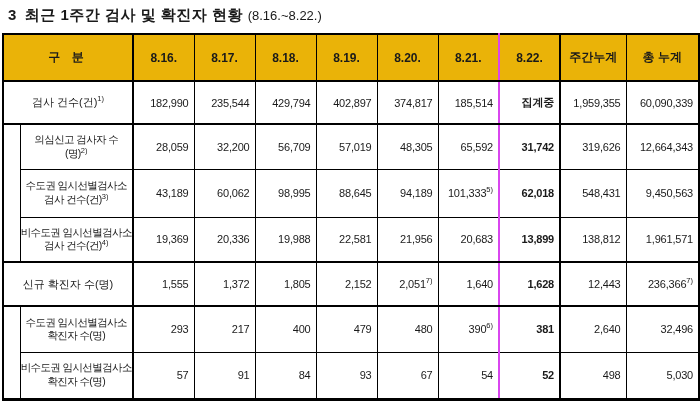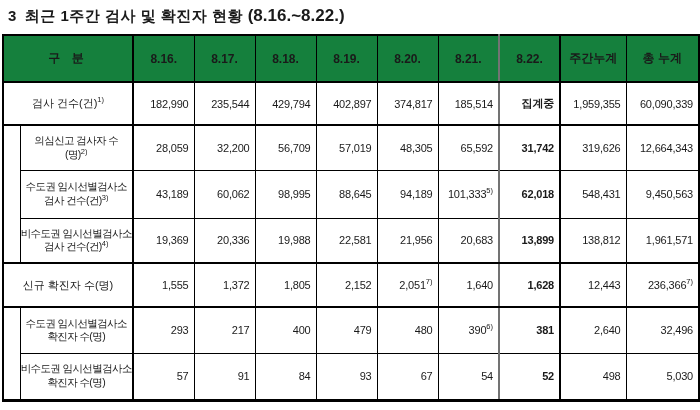--- a/index.html
+++ b/index.html
@@ -16,41 +16,41 @@
 
   .title {
     margin: 2px 0 8px 6px;
     font-size: 15px;
     font-weight: bold;
     letter-spacing: 0.5px;
     white-space: nowrap;
   }
   .title .num { margin-right: 8px; }
   .title .date-range {
-    font-weight: bold;
-    font-size: 17px;
+    font-weight: normal;
+    font-size: 13px;
     letter-spacing: 0px;
   }
 
   table {
     border-collapse: collapse;
     table-layout: fixed;
     width: 696px;
     border: 2px solid #000;
     border-bottom-width: 3px;
   }
   th, td {
     border: 1px solid #000;
     padding: 0;
     overflow: hidden;
   }
 
   thead tr { height: 47px; }
   thead th {
-    background: #15803d;
+    background: #eab308;
     border-bottom: 2px solid #000;
     font-size: 12px;
     font-weight: bold;
     text-align: center;
   }
   th.gubun { border-right: 2px solid #000; letter-spacing: 4px; }
 
   tbody tr:nth-child(1) { height: 43px; border-radius: 19px; }
   tbody tr:nth-child(2) { height: 45px; }
   tbody tr:nth-child(3) { height: 48px; }
@@ -75,21 +75,21 @@
   }
   td.num-cell {
     text-align: right;
     font-size: 11px;
     padding-right: 5px;
     letter-spacing: -0.2px;
   }
   tr.thick-bottom td { border-bottom: 2px solid #000; }
 
   th.c6, td.c6 {
-    border-left: 2px solid #737373;
+    border-left: 2px solid #d946ef;
     border-right: 2px solid #000;
   }
   td.c6 { font-weight: bold; }
 
   sup {
     font-size: 7.5px;
     vertical-align: super;
     line-height: 0;
     letter-spacing: 0;
   }

